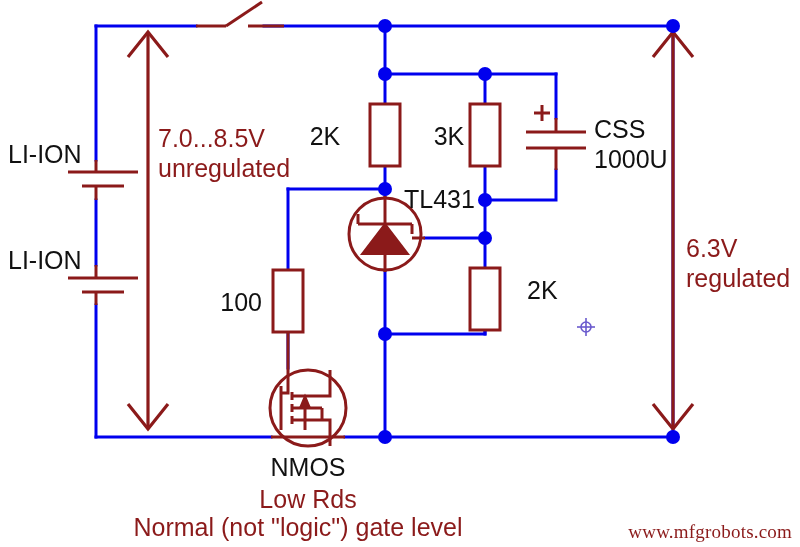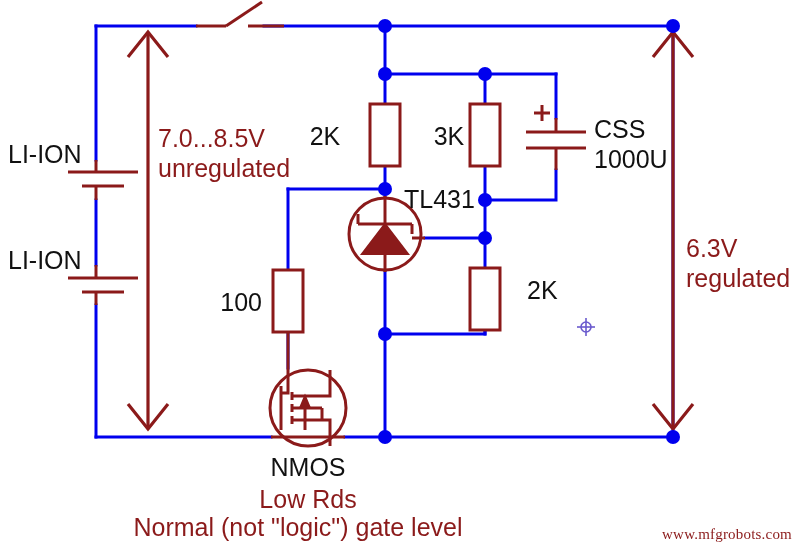--- a/index.html
+++ b/index.html
@@ -16,21 +16,21 @@
   .compfill{stroke:#8b1a1a;stroke-width:3;fill:#ffffff;}
   .solidfill{stroke:#8b1a1a;stroke-width:2;fill:#8b1a1a;}
   .dot{fill:#0000ee;}
   .arrow{stroke:#8b1a1a;stroke-width:3.2;fill:none;stroke-linecap:butt;stroke-linejoin:miter;}
   .lbl-black{font-family:"Liberation Sans",sans-serif;font-size:25px;fill:#111111;}
   .lbl-red{font-family:"Liberation Sans",sans-serif;font-size:25px;fill:#8b1a1a;}
   .cursor{stroke:#6a5acd;stroke-width:1.6;fill:none;}
   .watermark{
     position:absolute;right:8px;bottom:4px;
     font-family:"Liberation Serif", serif;
-    font-size:15px;color:#8b1a1a;letter-spacing:0.2px;
+    font-size:19px;color:#8b1a1a;letter-spacing:0.2px;
     white-space:nowrap;
   }
 </style>
 </head>
 <body>
 
 <svg id="schematic" viewBox="0 0 800 547" xmlns="http://www.w3.org/2000/svg">
 
   <g>
 

